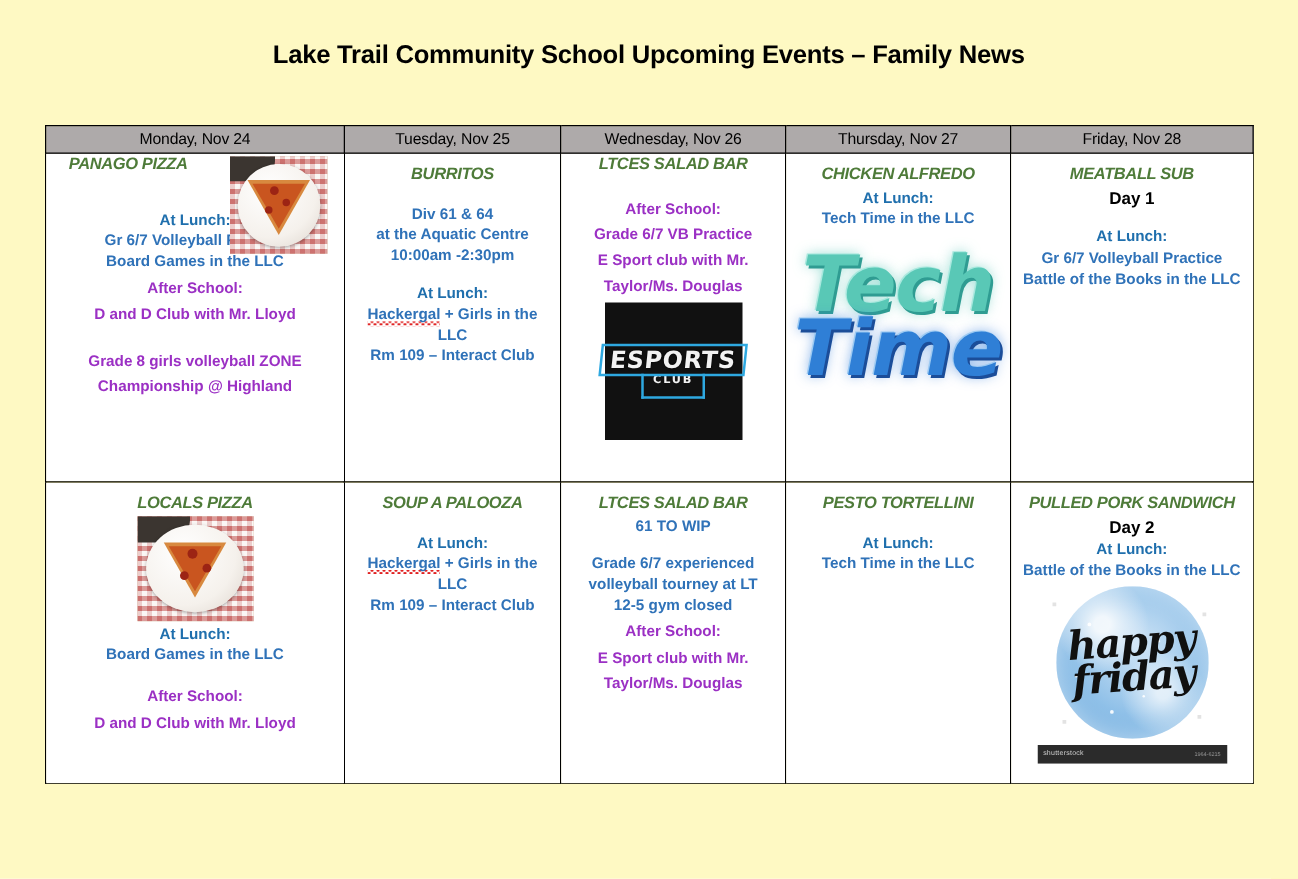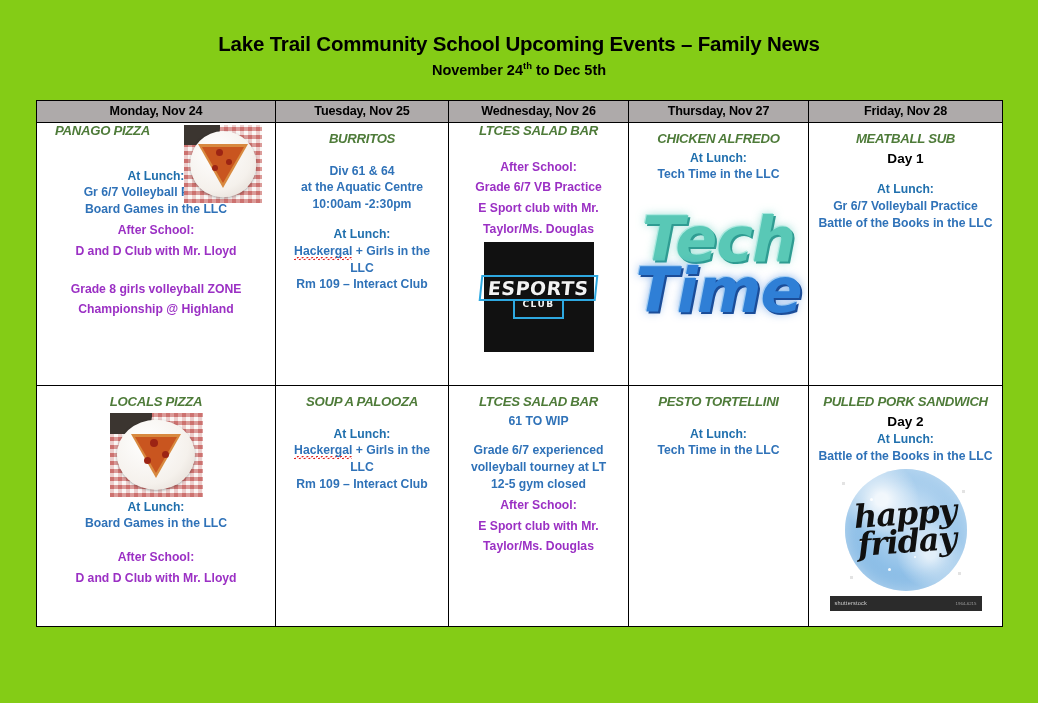--- a/index.html
+++ b/index.html
@@ -11,21 +11,21 @@
     width: 1038px;
     height: 703px;
     font-family: "Liberation Sans", sans-serif;
     color: #000;
     overflow: hidden;
   }
   .page {
     position: relative;
     width: 1038px;
     height: 703px;
-    background: #84cc16;
+    background: #fef9c3;
   }
 
   
   .title-block {
     padding-top: 33px;
     text-align: center;
   }
   .doc-title {
     font-size: 20.5px;
     font-weight: bold;
@@ -57,21 +57,21 @@
   }
   .calendar td, .calendar th {
     border: 1.4px solid #000;
     vertical-align: top;
     padding: 0;
   }
   .day-header {
     background: #aeaaaa;
     text-align: center;
     font-size: 12.6px;
-    font-weight: bold;
+    font-weight: normal;
     height: 21px;
     line-height: 21px;
     letter-spacing: -0.15px;
     color: #000;
     vertical-align: middle;
   }
   .col-mon { width: 239px; }
   .col-tue { width: 173px; }
   .col-wed { width: 180px; }
   .col-thu { width: 180px; }
@@ -243,21 +243,21 @@
     margin-top: -2px;
     background: #111;
     line-height: 1;
   }
 
   
   .techtime {
     position: absolute;
     left: 50%;
     transform: translateX(-50%);
-    top: 90px;
+    top: 78px;
     width: 182px;
     text-align: center;
     pointer-events: none;
   }
   .tt-line {
     font-family: "DejaVu Sans", sans-serif;
     font-weight: bold;
     font-style: italic;
     line-height: 0.88;
     letter-spacing: -1px;
@@ -351,21 +351,20 @@
     background: #e3e3e3;
   }
 </style>
 </head>
 <body>
 
 <div class="page">
 
   <div class="title-block">
     <div class="doc-title">Lake Trail Community School Upcoming Events – Family News</div>
-    <div class="doc-subtitle"><span>November 24</span><sup>th</sup><span> to Dec 5th</span></div>
   </div>
 
   <table class="calendar">
     <colgroup>
       <col class="col-mon">
         <col class="col-tue">
         <col class="col-wed">
         <col class="col-thu">
         <col class="col-fri">
     </colgroup>

